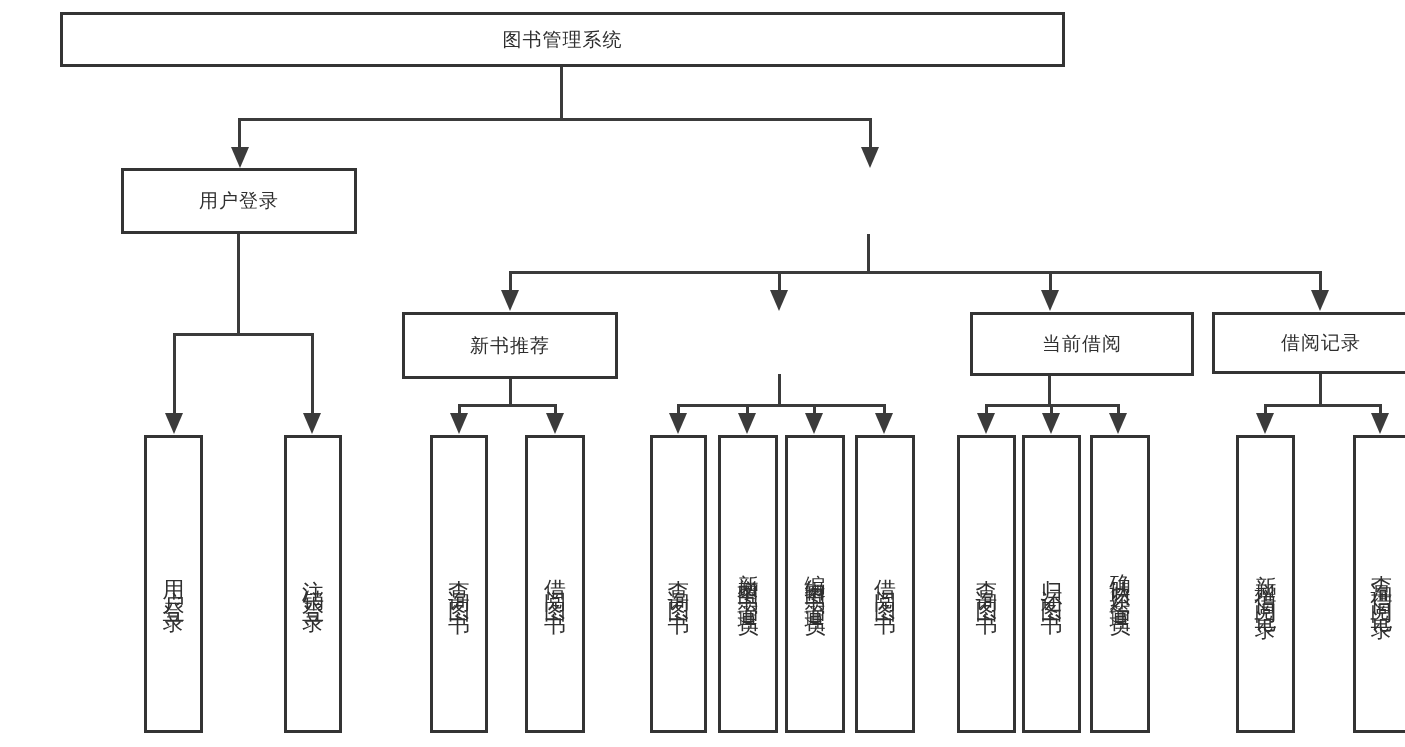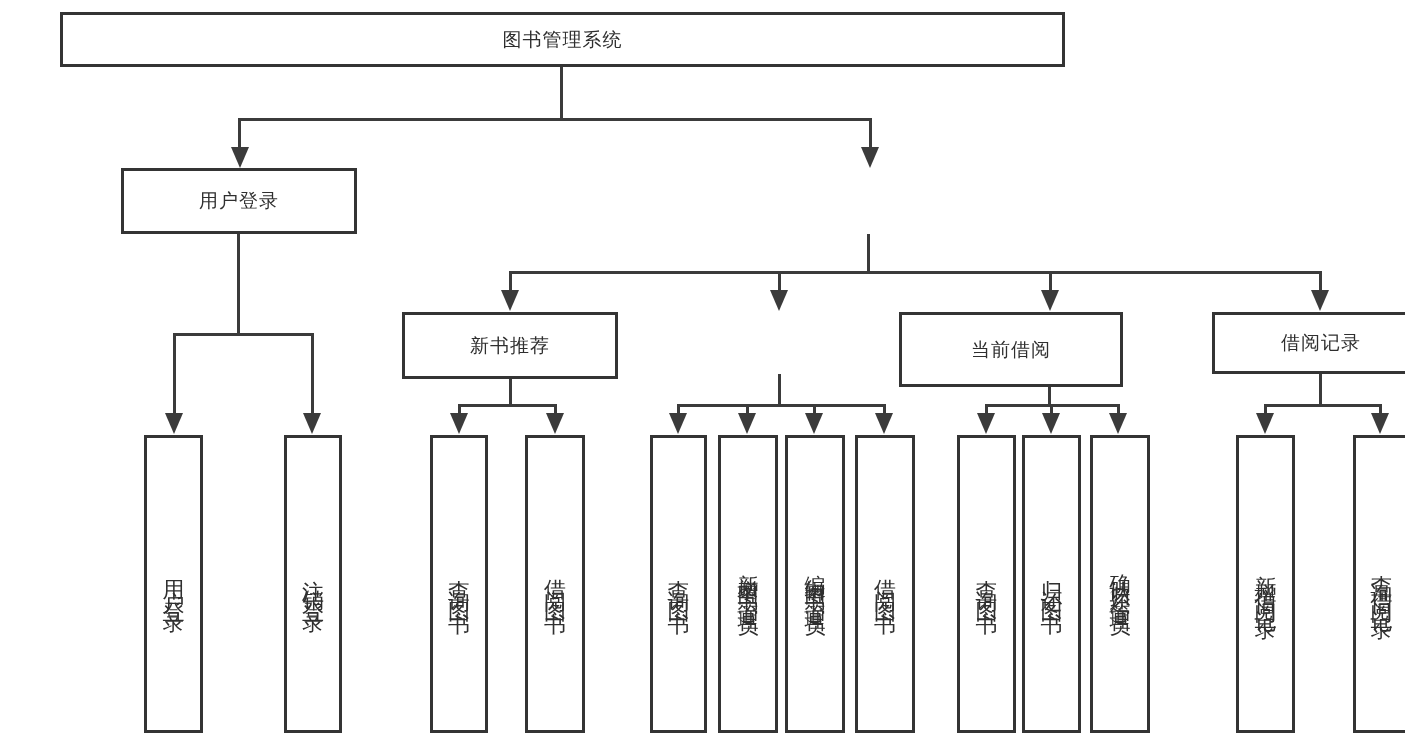--- a/index.html
+++ b/index.html
@@ -66,21 +66,21 @@
   <div class="ln" style="left:738px;top:271px;width:3px;height:22px;"></div>
   <div class="ah" style="left:730px;top:290px;"></div>
   <div class="ln" style="left:1009px;top:271px;width:3px;height:22px;"></div>
   <div class="ah" style="left:1001px;top:290px;"></div>
   <div class="ln" style="left:1279px;top:271px;width:3px;height:22px;"></div>
   <div class="ah" style="left:1271px;top:290px;"></div>
 
   <div class="hbox" style="left:362px;top:312px;width:216px;height:67px;">
     <span>新书推荐</span>
   </div>
-  <div class="hbox" style="left:859px;top:312px;width:224px;height:75px;">
+  <div class="hbox" style="left:930px;top:312px;width:224px;height:64px;">
     <span>当前借阅</span>
   </div>
   <div class="hbox" style="left:1172px;top:312px;width:218px;height:62px;">
     <span>借阅记录</span>
   </div>
 
   <div class="ln" style="left:469px;top:374px;width:3px;height:33px;"></div>
   <div class="ln" style="left:418px;top:404px;width:99px;height:3px;"></div>
   <div class="ln" style="left:418px;top:404px;width:3px;height:12px;"></div>
   <div class="ah" style="left:410px;top:413px;"></div>

